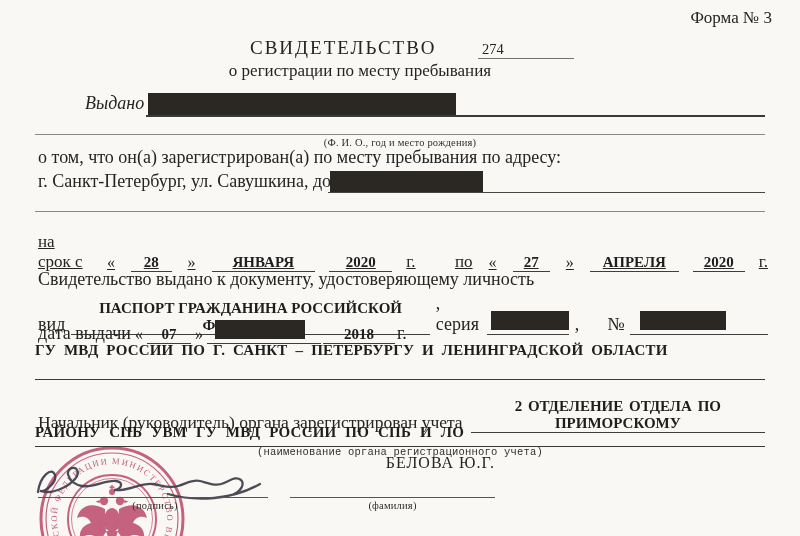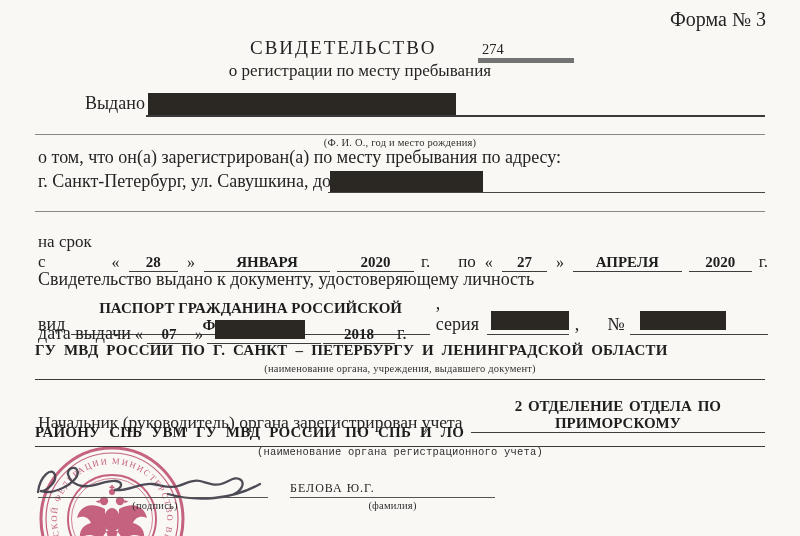--- a/index.html
+++ b/index.html
@@ -22,43 +22,43 @@
   .redaction{background:#2b2723;display:inline-block;}
   .flexrow{display:flex;align-items:flex-end;}
   .q{font-size:16px;padding:0 2px;}
   svg text{font-family:"Liberation Serif","DejaVu Serif",serif;}
 </style>
 </head>
 <body>
 
 <div class="page">
 
-  <div class="abs" style="top:8px;right:34px;font-size:20px;">Форма № 3</div>
+  <div class="abs" style="top:8px;right:28px;font-size:17px;">Форма № 3</div>
 
   <div class="abs" style="top:37px;left:250px;font-size:19px;letter-spacing:2px;">СВИДЕТЕЛЬСТВО</div>
-  <div class="abs" style="top:41px;left:478px;width:92px;border-bottom:5px solid #737373;font-size:14.5px;padding-left:4px;">274</div>
+  <div class="abs" style="top:41px;left:478px;width:92px;border-bottom:1px solid #737373;font-size:14.5px;padding-left:4px;">274</div>
   <div class="abs" style="top:61px;left:140px;width:440px;text-align:center;font-size:17px;">о регистрации по месту пребывания</div>
 
   <div class="abs" style="top:92px;left:38px;width:727px;height:26px;">
-    <span class="abs serif18" style="left:47px;top:2px;">Выдано</span>
+    <span class="abs serif18" style="left:47px;top:2px;font-style:italic;">Выдано</span>
     <span class="redaction abs" style="left:110px;top:1px;width:308px;height:22px;"></span>
     <span class="abs" style="left:108px;right:0;bottom:1px;border-bottom:2px solid #3a3a3a;"></span>
   </div>
   <div class="abs rule-thin" style="top:134px;left:35px;width:730px;"></div>
   <div class="abs serif18" style="top:148px;left:38px;">о том, что он(а) зарегистрирован(а) по месту пребывания по адресу:</div>
 
   <div class="abs caption" style="top:137px;left:35px;width:730px;">(Ф. И. О., год и место рождения)</div>
   <div class="abs" style="top:170px;left:38px;width:727px;height:23px;">
     <span class="abs serif18" style="left:0;top:2px;">г. Санкт-Петербург, ул. Савушкина, дом</span>
     <span class="redaction abs" style="left:292px;top:1px;width:153px;height:21px;"></span>
     <span class="abs" style="left:290px;right:0;bottom:0;border-bottom:1.5px solid #474747;"></span>
   </div>
   <div class="abs rule-thin" style="top:211px;left:35px;width:730px;"></div>
 
-  <div class="abs flexrow" style="top:232px;left:38px;width:730px;font-size:17px;gap:7px;">
+  <div class="abs flexrow" style="top:232px;left:38px;width:730px;font-size:17px;gap:14px;text-decoration:underline;">
     <span>на срок с</span>
     <span class="q">«</span>
     <span class="cell" style="width:50px;">28</span>
     <span class="q">»</span>
     <span class="cell" style="width:128px;">ЯНВАРЯ</span>
     <span class="cell" style="width:78px;">2020</span>
     <span>г.</span>
     <span style="width:14px;"></span>
     <span>по</span>
     <span class="q">«</span>
@@ -85,21 +85,20 @@
     <span>дата выдачи</span>
     <span class="q">«</span>
     <span class="cell" style="width:44px;">07</span>
     <span class="q">»</span>
     <span class="cell" style="width:114px;text-align:left;"><span class="redaction" style="width:90px;height:19px;margin-left:8px;"></span></span>
     <span class="cell" style="width:72px;">2018</span>
     <span>г.</span>
   </div>
 
   <div class="abs typed" style="top:342px;left:35px;width:730px;border-bottom:1.5px solid #3a3a3a;padding-bottom:20px;word-spacing:4px;">ГУ МВД РОССИИ ПО Г. САНКТ – ПЕТЕРБУРГУ И ЛЕНИНГРАДСКОЙ ОБЛАСТИ</div>
-  <div class="abs caption" style="top:363px;left:35px;width:730px;">(наименование органа, учреждения, выдавшего документ)</div>
 
   <div class="abs flexrow" style="top:398px;left:38px;width:727px;">
     <span style="font-size:17.5px;white-space:nowrap;">Начальник (руководитель) органа зарегистрирован учета</span>
     <span class="cell" style="flex:1;margin-left:8px;word-spacing:2px;">2 ОТДЕЛЕНИЕ ОТДЕЛА ПО ПРИМОРСКОМУ</span>
   </div>
   <div class="abs typed" style="top:424px;left:35px;width:730px;border-bottom:1.5px solid #3a3a3a;padding-bottom:5px;word-spacing:5px;">РАЙОНУ СПБ УВМ ГУ МВД РОССИИ ПО СПБ И ЛО</div>
   <div class="abs caption" style="top:446px;left:35px;width:730px;font-family:Liberation Mono, monospace;">(наименование органа регистрационного учета)</div>
 
   <svg class="abs" style="left:35px;top:442px;mix-blend-mode:multiply;opacity:0.85;" width="156" height="94" viewBox="0 0 156 94">
     <g fill="none" stroke="#c04a6e">
@@ -136,17 +135,17 @@
   <svg class="abs" style="left:28px;top:456px;" width="250" height="46" viewBox="0 0 250 46">
     <g fill="none" stroke="#3f3e49" stroke-width="2.3" stroke-linecap="round" opacity="0.92">
       <path d="M10,36 C12,20 24,10 27,19 C29,26 18,36 12,35 C24,39 40,31 47,23 C53,16 48,9 42,13 C37,17 42,28 54,30 C66,32 76,24 88,25 C96,26 94,33 86,34 C98,36 112,27 124,28 C134,29 140,33 150,30 C158,28 164,23 172,25 C180,27 188,31 196,27 C203,24 208,20 213,24 C217,28 213,35 206,38"></path>
       <path d="M140,38 C168,46 204,44 232,28"></path>
     </g>
   </svg>
 
   <div class="abs" style="top:497px;left:38px;width:230px;border-top:1px solid #555;"></div>
   <div class="abs caption" style="top:500px;left:100px;width:110px;">(подпись)</div>
 
-  <div class="abs" style="top:481px;left:290px;width:205px;text-align:left;font-size:12px;letter-spacing:1px;">БЕЛОВА Ю.Г.</div>
+  <div class="abs" style="top:454px;left:290px;width:205px;text-align:right;font-size:16px;letter-spacing:1px;">БЕЛОВА Ю.Г.</div>
   <div class="abs" style="top:497px;left:290px;width:205px;border-top:1px solid #555;"></div>
   <div class="abs caption" style="top:500px;left:290px;width:205px;">(фамилия)</div>
 
 </div>
 
 </body></html>

